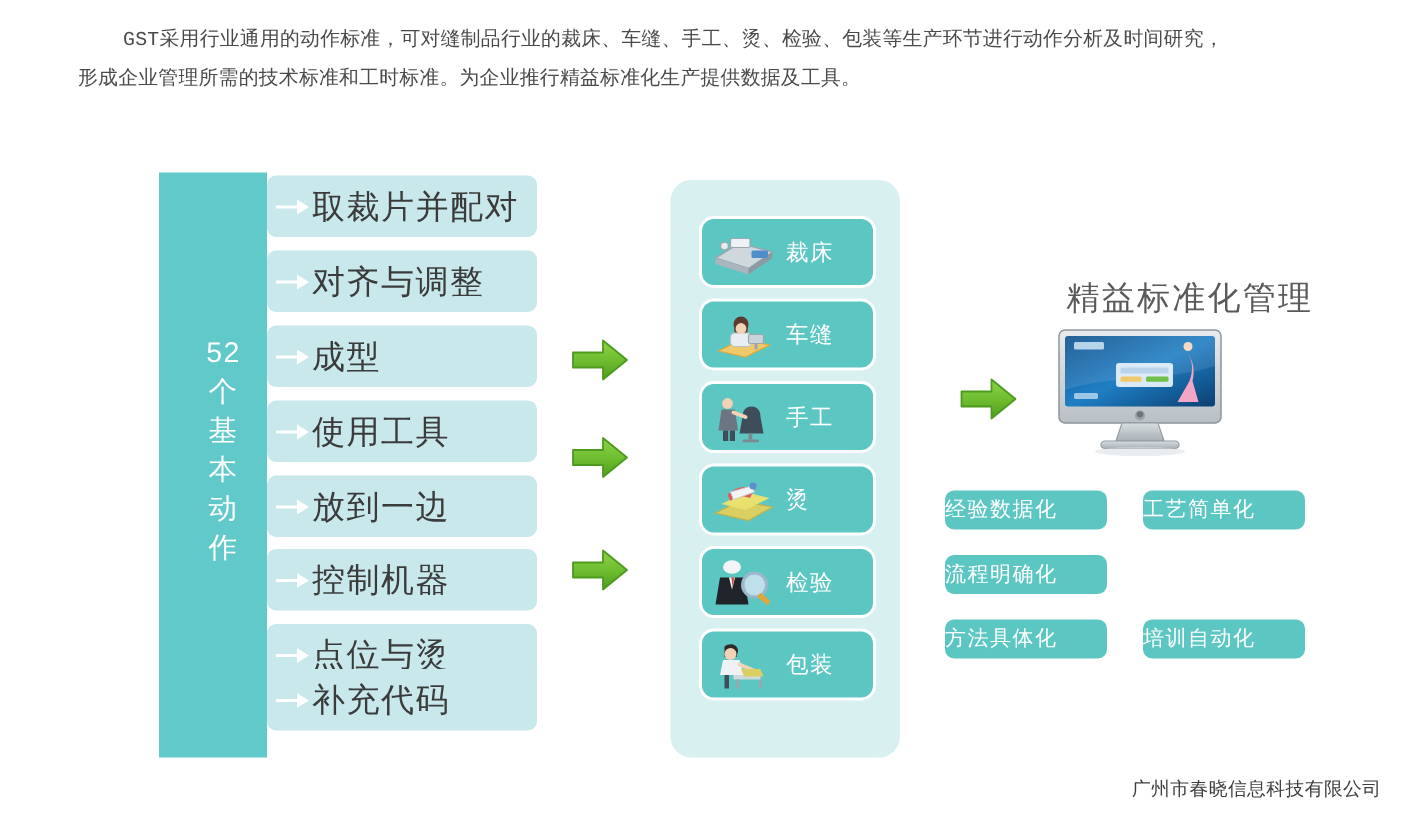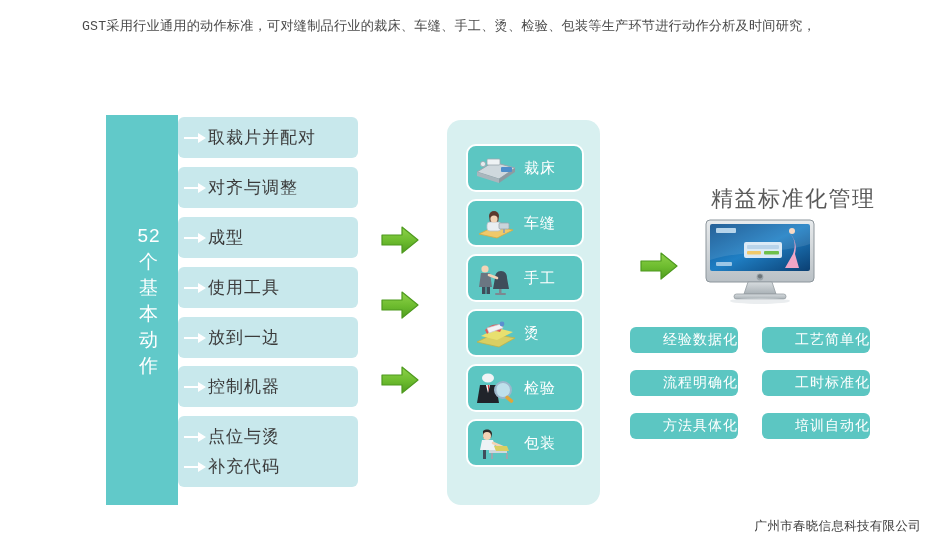--- a/index.html
+++ b/index.html
@@ -50,21 +50,21 @@
     border-radius: 6px;
     display: flex; align-items: center;
   }
   .pill .arrow {
     flex: 0 0 auto;
     width: 26px; margin-left: 4px;
     display:flex; align-items:center; justify-content:center;
   }
   .pill .arrow svg { display:block; }
   .pill .ptext {
-    font-size: 17px;
+    font-size: 22px;
     color: #3b3b3b;
     letter-spacing: 1px;
     white-space: nowrap;
   }
 
   
   .garrow { position:absolute; width:40px; height:32px; }
   .garrow svg { display:block; width:40px; height:32px; }
 
   
@@ -106,40 +106,41 @@
   .monitor svg { display:block; }
 
   .tag {
     position: absolute;
     height: 26px; width: 108px;
     background: #5cc6c2;
     border-radius: 6px;
     color: #ffffff;
     font-size: 14px;
     letter-spacing: 1px;
-    display:flex; align-items:center; justify-content:flex-end;
+    display:flex; align-items:center; justify-content:flex-start;
     white-space: nowrap;
   }
 
   .footer {
     position: absolute;
     right: 16px; bottom: 12px;
     font-size: 12.5px;
     color: #3d3d3d;
     letter-spacing: .3px;
     white-space: nowrap;
   }
 </style>
 </head>
 <body>
 
 <div id="stage">
 
   <div class="intro">
     <span class="l1">GST采用行业通用的动作标准，可对缝制品行业的裁床、车缝、手工、烫、检验、包装等生产环节进行动作分析及时间研究，</span>
+    <span class="l2">形成企业管理所需的技术标准和工时标准。为企业推行精益标准化生产提供数据及工具。</span>
   </div>
 
   <div class="left-band">
     <div class="left-band-label">
       <span class="num">52</span>
       <span>个</span>
       <span>基</span>
       <span>本</span>
       <span>动</span>
       <span>作</span>
@@ -370,23 +371,20 @@
 
   <div class="tag" style="left:630px; top:327px;">
     <span>经验数据化</span>
   </div>
   <div class="tag" style="left:762px; top:327px;">
     <span>工艺简单化</span>
   </div>
   <div class="tag" style="left:630px; top:370px;">
     <span>流程明确化</span>
   </div>
-  <div class="tag" style="left:762px; top:370px;">
-    <span>工时标准化</span>
-  </div>
   <div class="tag" style="left:630px; top:413px;">
     <span>方法具体化</span>
   </div>
   <div class="tag" style="left:762px; top:413px;">
     <span>培训自动化</span>
   </div>
 
   <div class="footer">广州市春晓信息科技有限公司</div>
 
 </div>

